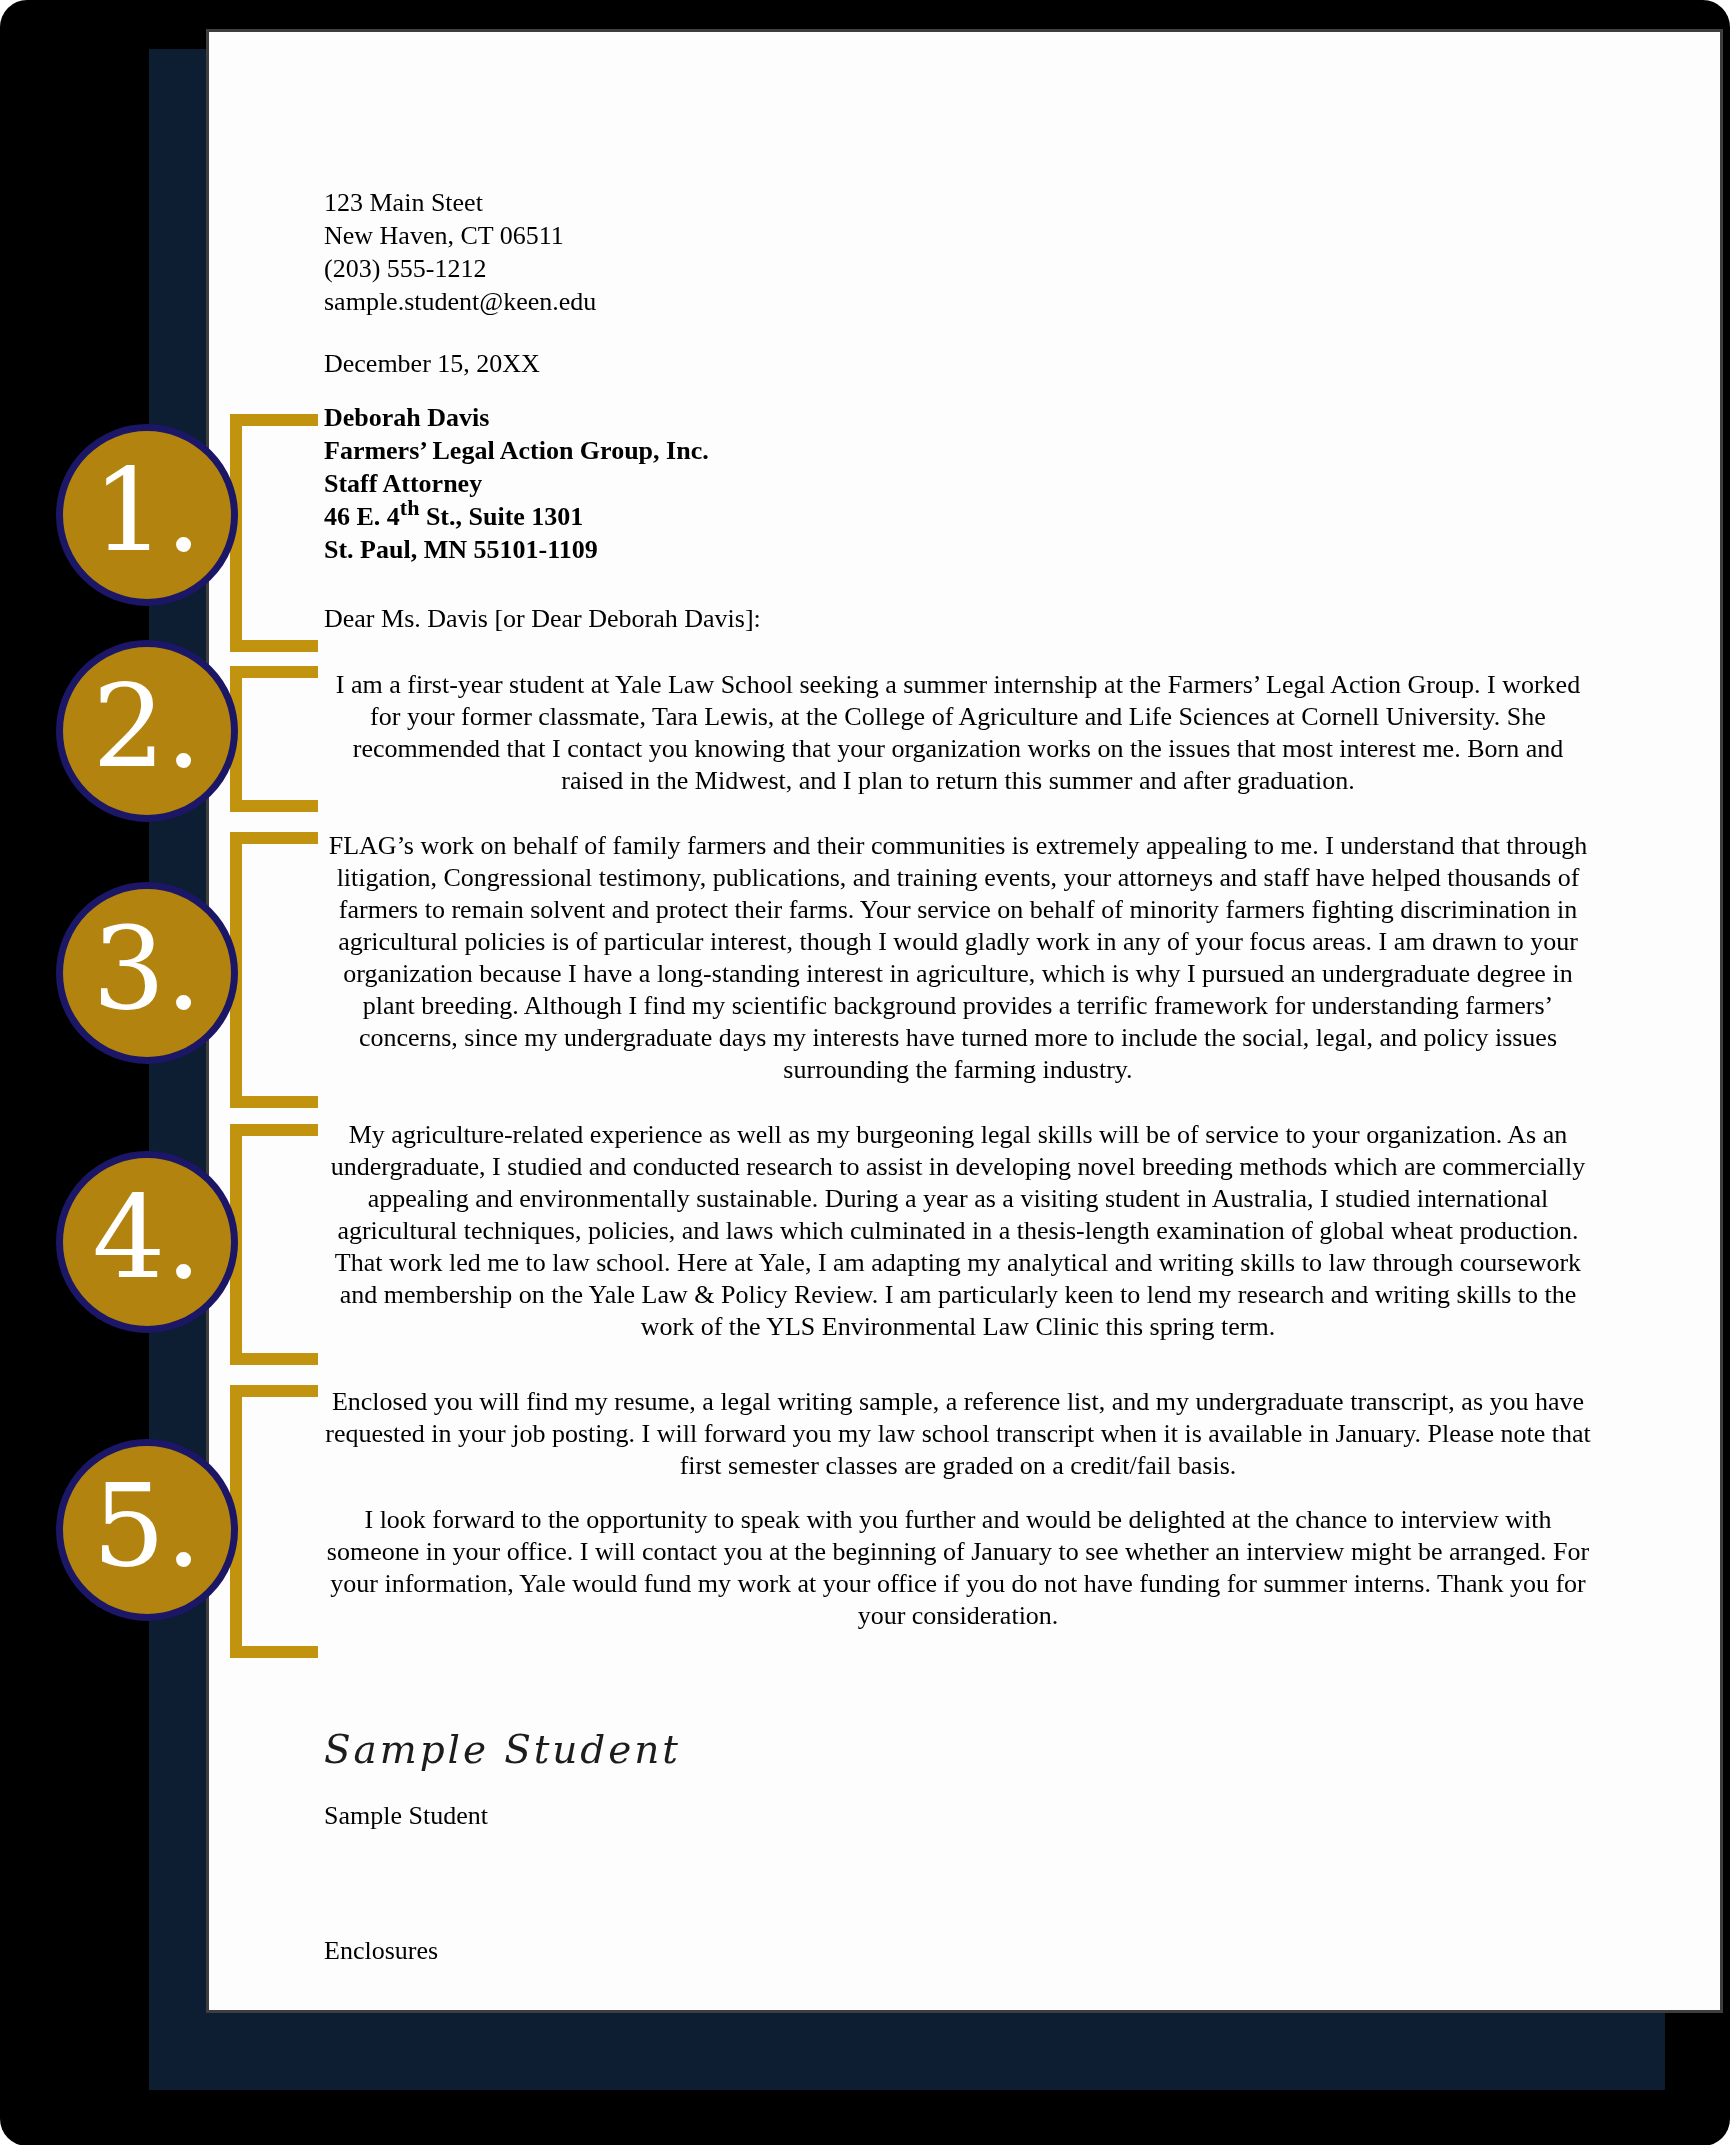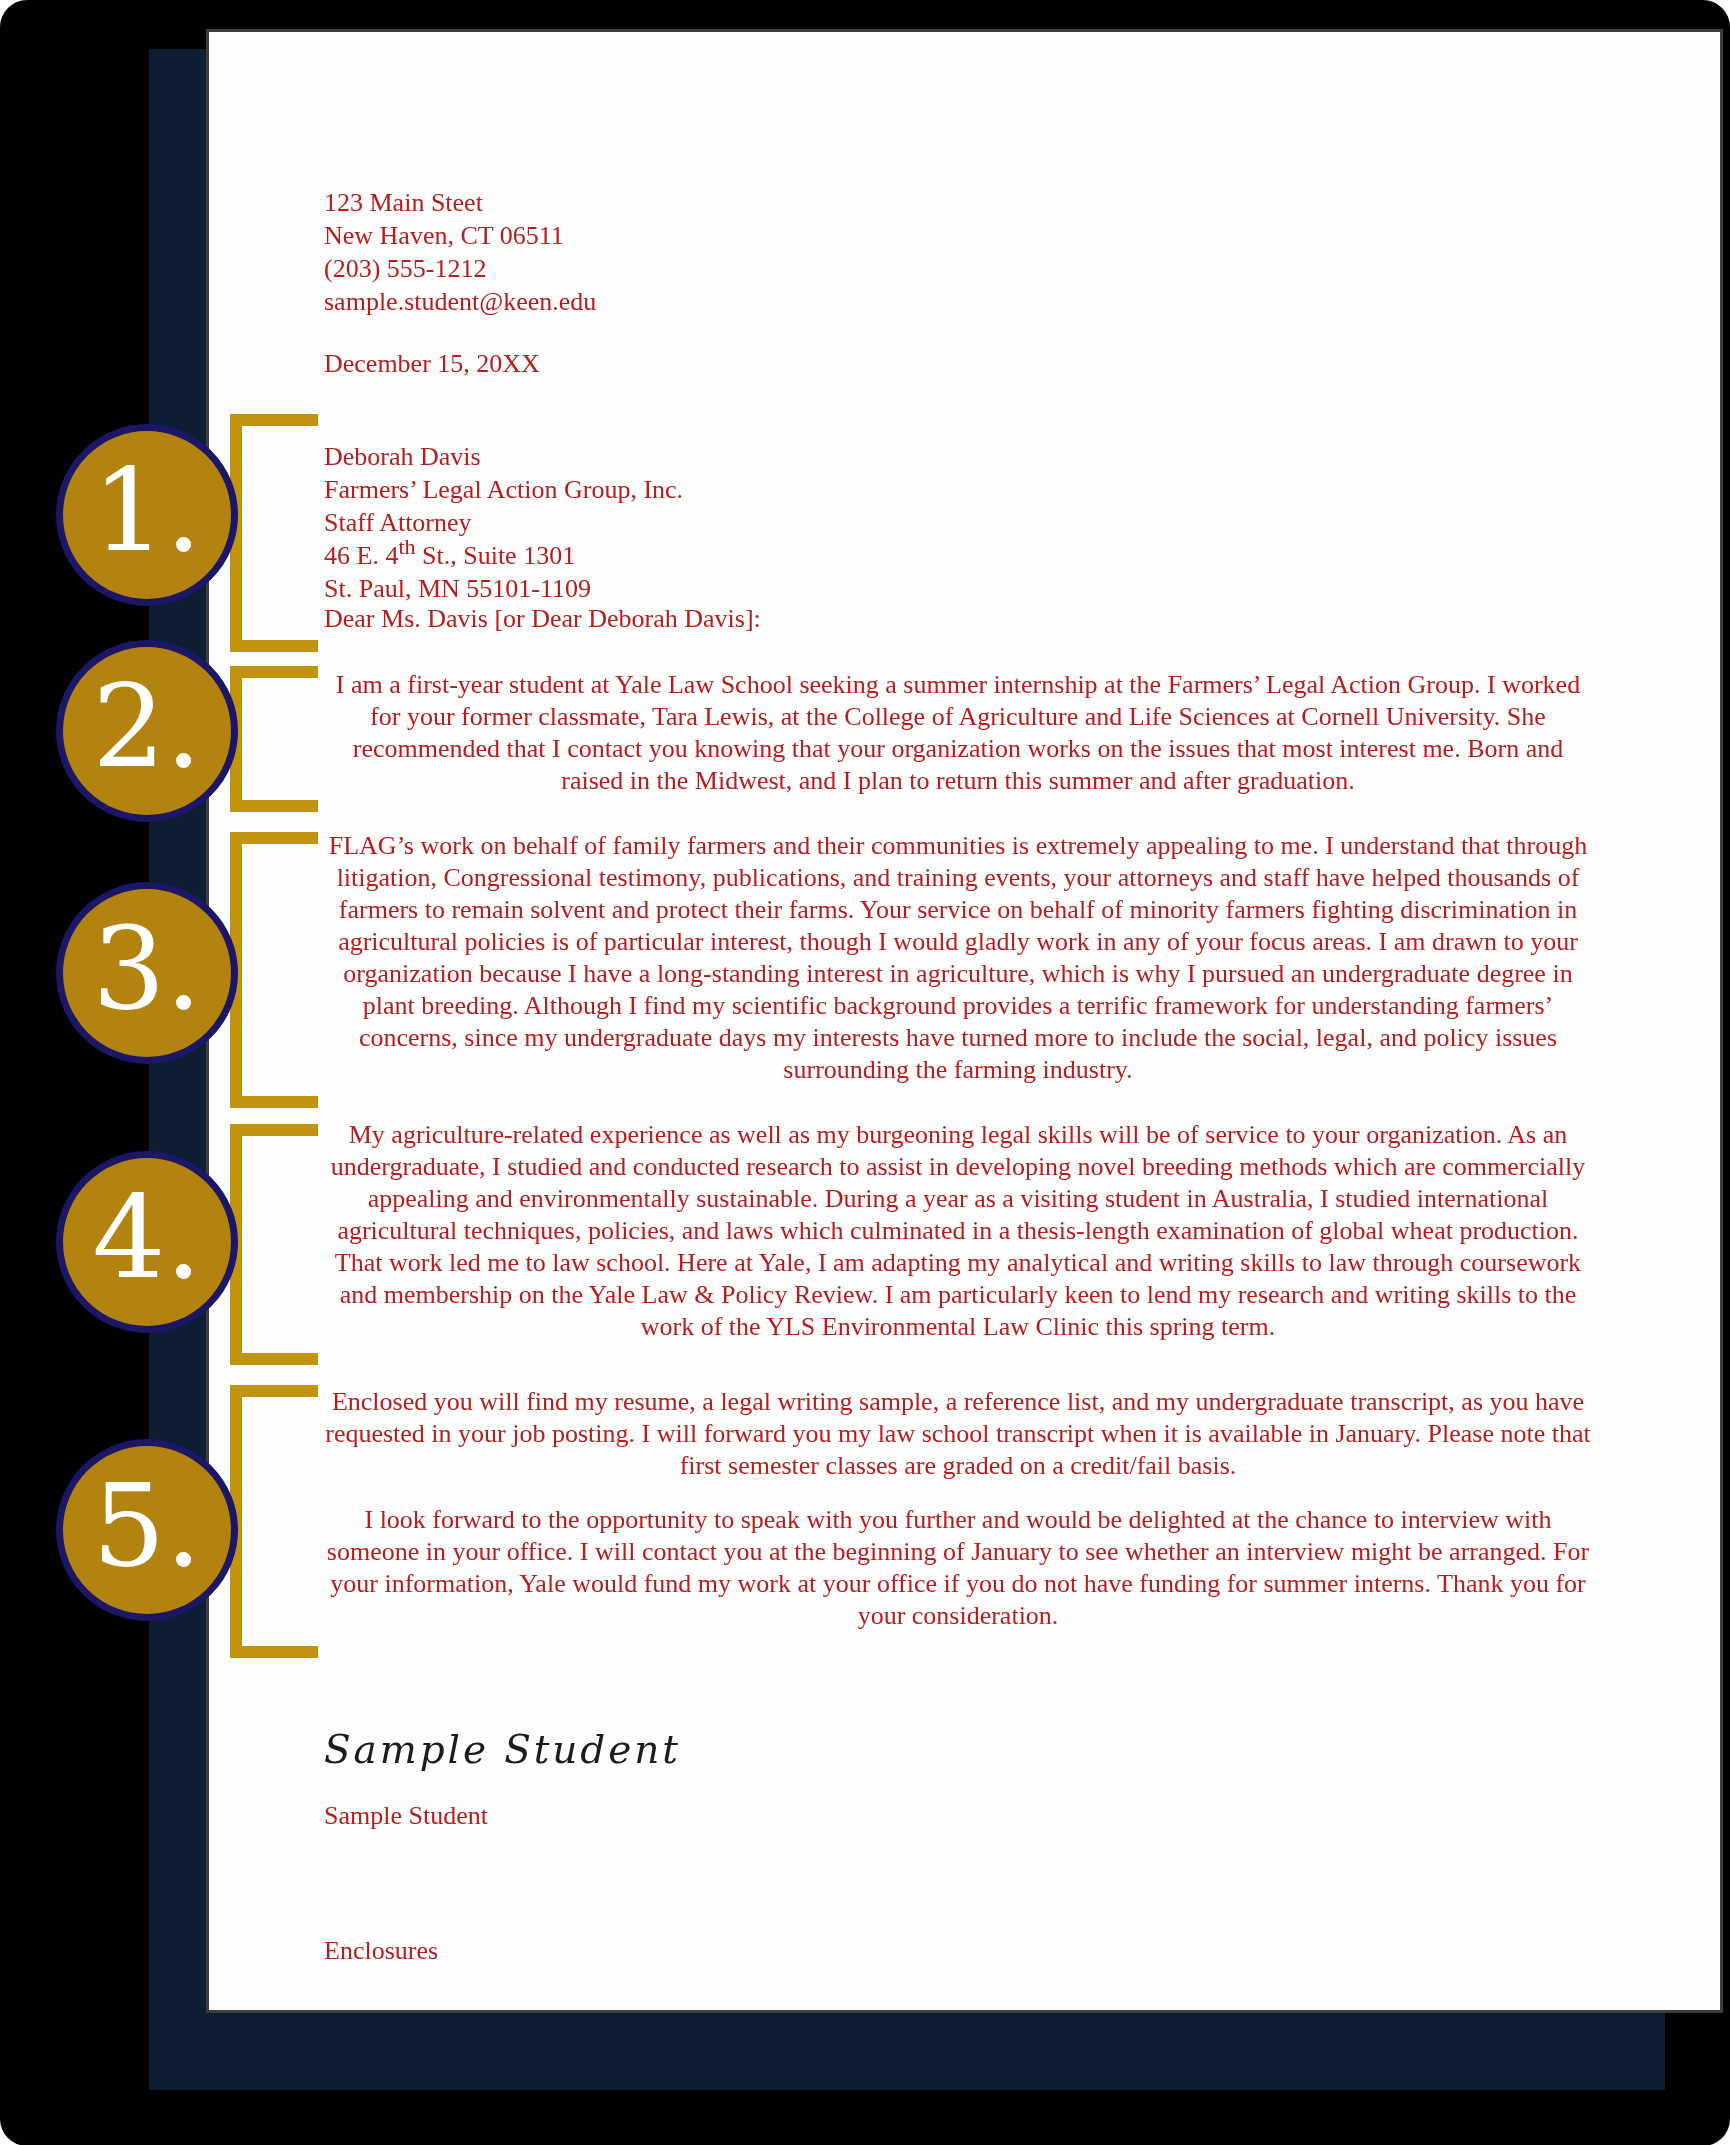--- a/index.html
+++ b/index.html
@@ -25,21 +25,21 @@
     left: 206px; top: 29px;
     width: 1517px; height: 1984px;
     background: #fdfdfd;
     border: 3.9px solid #3e3e3e;
     box-sizing: border-box;
   }
   .block {
     position: absolute;
     left: 115px;
     width: 1268px;
-    color: #b91c1c;
+    color: #000000;
     font-size: 26px;
     line-height: 32px;
   }
   .addr { line-height: 33px; }
   .para { text-align: center; }
   .italic { }
   sup.ord { font-size: 22px; line-height: 0; vertical-align: super; }
   .sig-script {
     font-family: "DejaVu Serif", serif;
     font-style: italic;
@@ -88,21 +88,21 @@
 
     <div class="block addr" style="top:154px;">
       <div>123 Main Steet</div>
       <div>New Haven, CT 06511</div>
       <div>(203) 555-1212</div>
       <div>sample.student@keen.edu</div>
     </div>
 
     <div class="block addr" style="top:315px;">December 15, 20XX</div>
 
-    <div class="block addr" style="top:408px;">
+    <div class="block addr" style="top:369px;font-weight:bold;">
       <div>Deborah Davis</div>
       <div>Farmers’ Legal Action Group, Inc.</div>
       <div>Staff Attorney</div>
       <div><span>46 E. 4</span><sup class="ord">th</sup><span> St., Suite 1301</span></div>
       <div>St. Paul, MN 55101-1109</div>
     </div>
 
     <div class="block" style="top:571px;">Dear Ms. Davis [or Dear Deborah Davis]:</div>
 
     <div class="block para" style="top:637px;">I am a first-year student at Yale Law School seeking a summer internship at the Farmers’ Legal Action Group. I worked for your former classmate, Tara Lewis, at the College of Agriculture and Life Sciences at Cornell University. She recommended that I contact you knowing that your organization works on the issues that most interest me. Born and raised in the Midwest, and I plan to return this summer and after graduation.</div>

